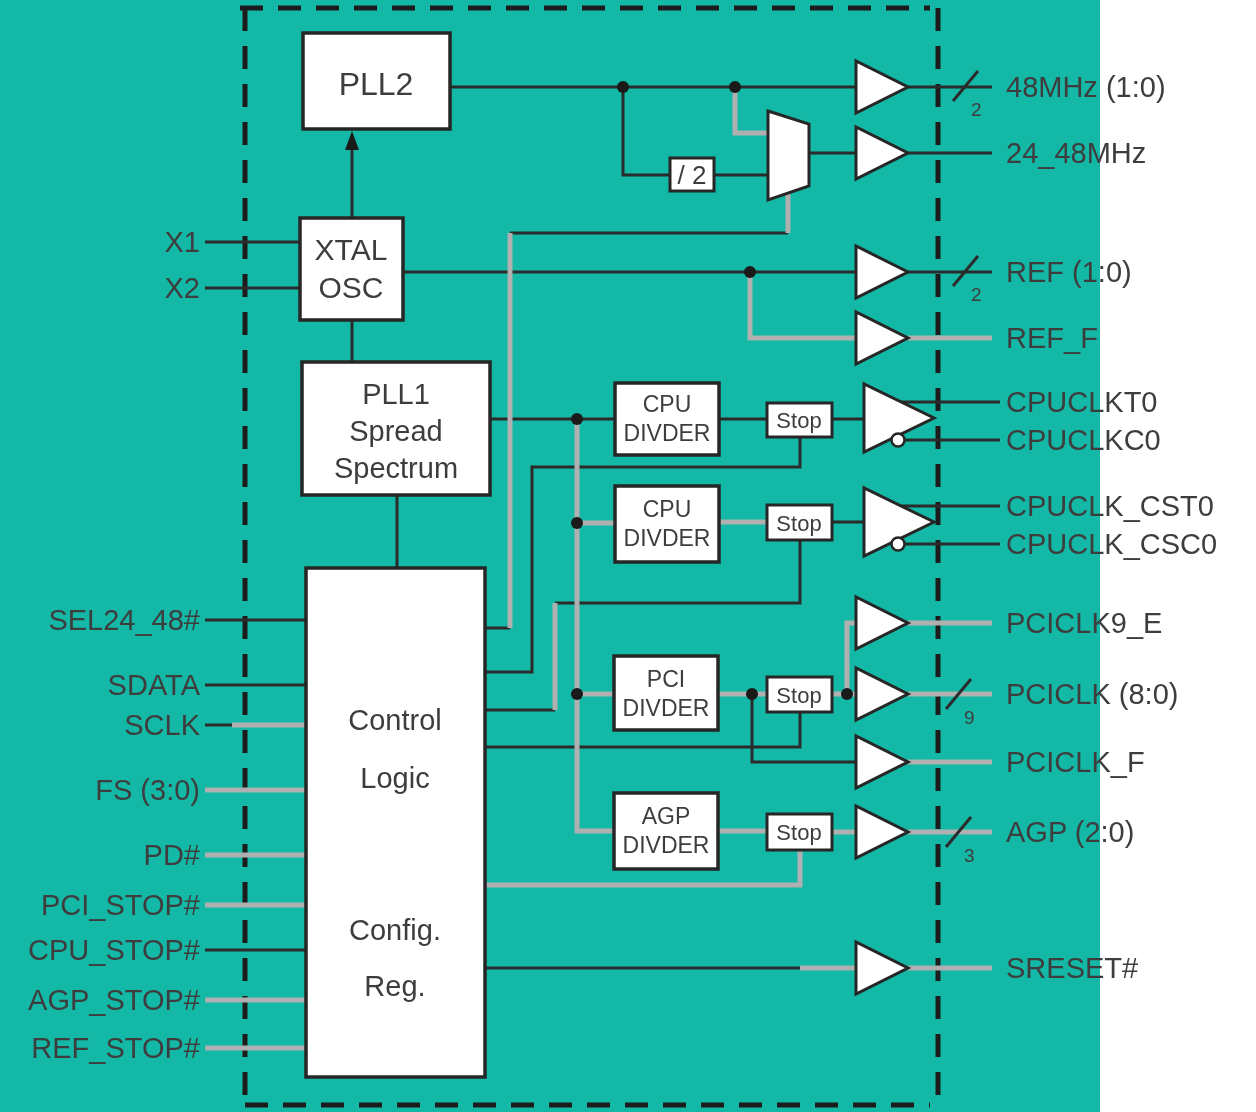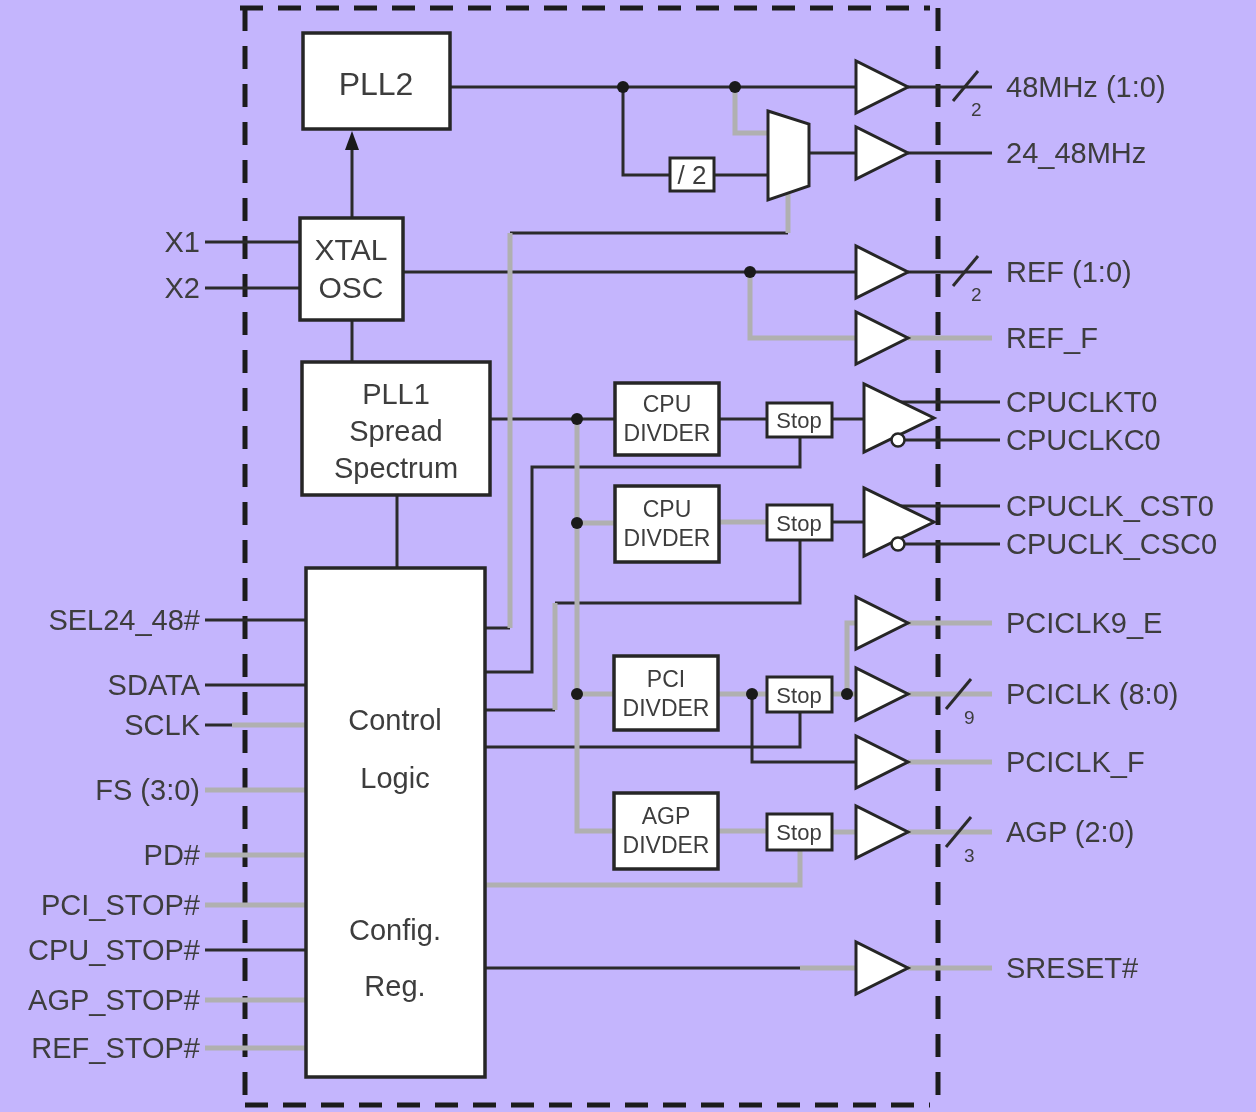--- a/index.html
+++ b/index.html
@@ -1,16 +1,16 @@
 <!DOCTYPE html>
 <html><head>
 <meta charset="utf-8">
 <style>
   html, body { margin: 0; padding: 0; background: #ffffff; }
-  .stage { width: 1256px; height: 1112px; position: relative; background: #c4b5fd; }
+  .stage { width: 1100px; height: 1112px; position: relative; background: #14b8a6; }
   svg { display: block; font-family: "Liberation Sans", sans-serif; }
   .box   { fill: #ffffff; stroke: #262626; stroke-width: 3.5; }
   .stopbox { fill: #ffffff; stroke: #262626; stroke-width: 3; }
   .buf   { fill: #ffffff; stroke: #262626; stroke-width: 3; stroke-linejoin: miter; }
   .w     { fill: none; stroke: #2b2b2b; stroke-width: 3; }
   .g     { fill: none; stroke: #b0b0b0; stroke-width: 5; }
   .db    { fill: none; stroke: #1c1c1c; stroke-width: 5; stroke-dasharray: 23 15; }
   .dot   { fill: #1a1a1a; stroke: none; }
   .bub   { fill: #ffffff; stroke: #262626; stroke-width: 2.5; }
   .arrow { fill: #1a1a1a; stroke: none; }

